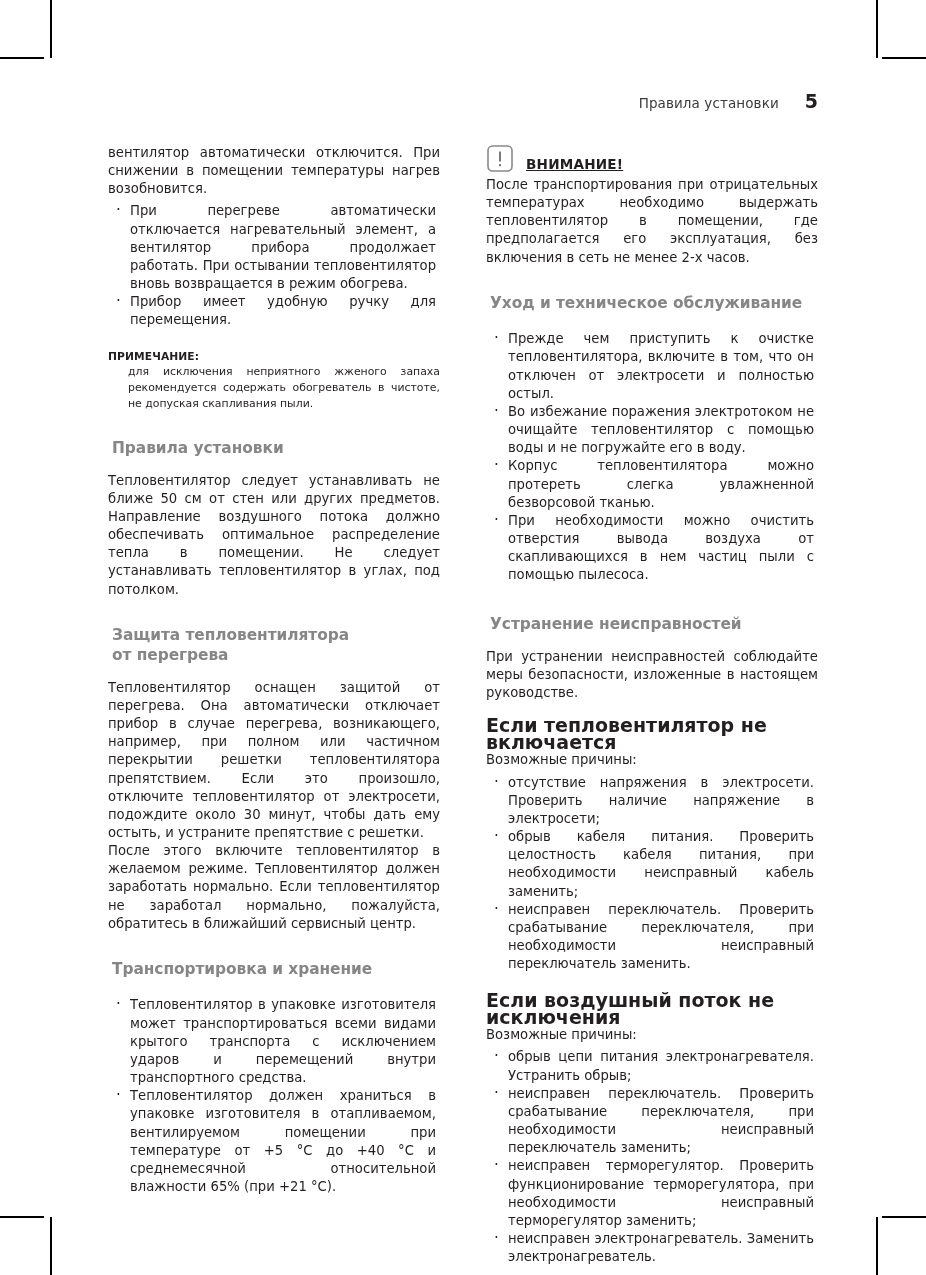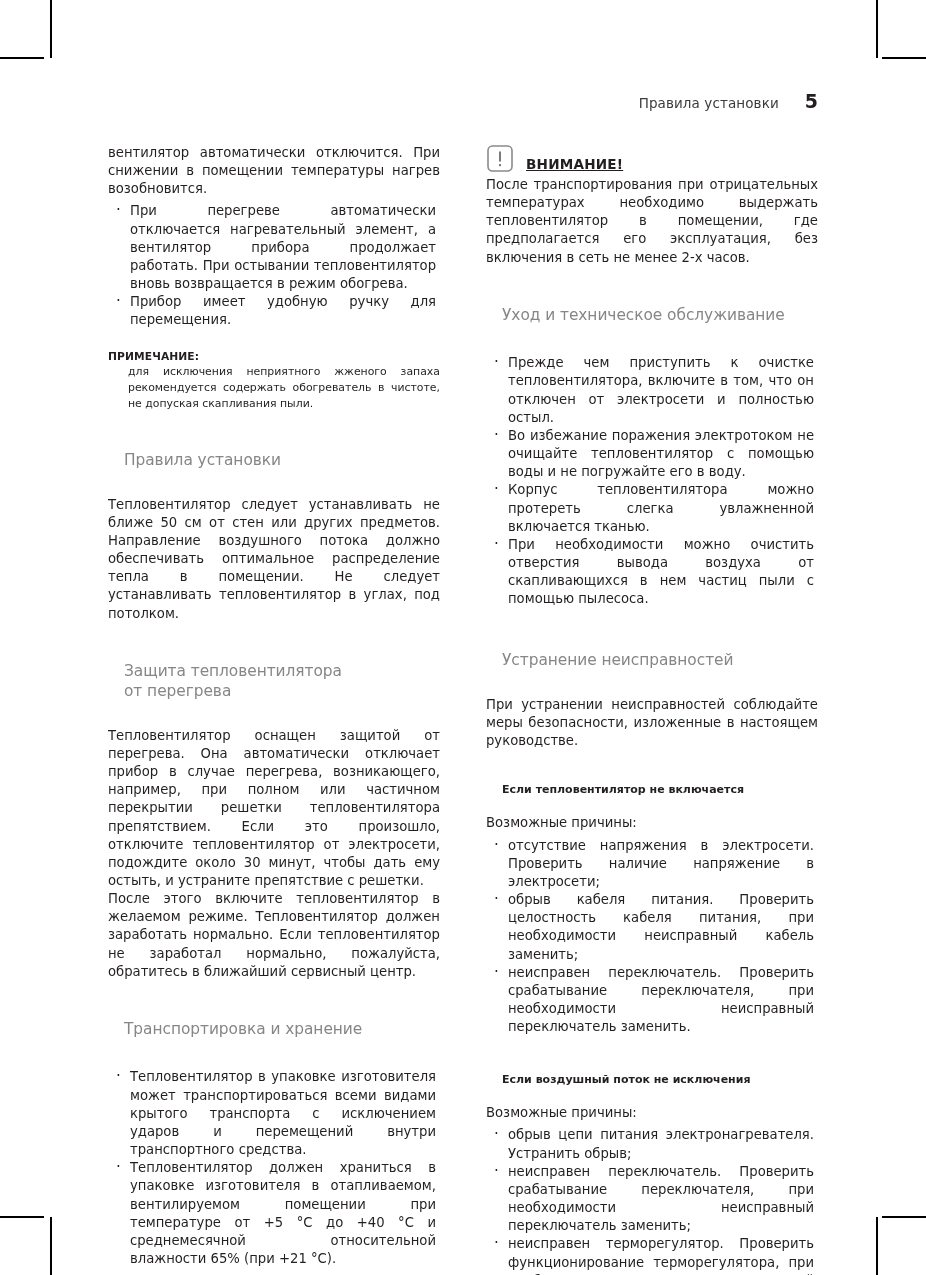--- a/index.html
+++ b/index.html
@@ -85,32 +85,32 @@
   }
   p.body { text-indent: 0; }
   p.body + p.body { margin-top: 0; }
 
   .spacer-sm { height: 9px; }
   .spacer-md { height: 15px; }
   .spacer-lg { height: 22px; }
 
   h2.section {
     font-size: 15.4px;
-    font-weight: normal;
+    font-weight: bold;
     color: #868686;
-    margin: 16px;
+    margin: 4px;
     line-height: 20.5px;
     letter-spacing: -0.05px;
   }
 
   h3.subhead {
-    font-size: 11px;
-    font-weight: bold;
-    color: #231f20;
-    margin: 16px;
+    font-size: 19px;
+    font-weight: bold;
+    color: #231f20;
+    margin: 0;
     line-height: 17px;
   }
 
   .note-label {
     font-size: 10.7px;
     font-weight: bold;
     color: #231f20;
     margin: 0;
     line-height: 15px;
     letter-spacing: 0.1px;
@@ -240,21 +240,21 @@
       </div>
       <p class="body">После транспортирования при отрицательных температурах необходимо выдержать тепловентилятор в помещении, где предполагается его эксплуатация, без включения в сеть не менее 2-х часов.</p>
 
       <div class="spacer-lg"></div>
 
       <h2 class="section">Уход и техническое обслуживание</h2>
       <div class="spacer-sm"></div>
       <ul class="bullets">
         <li class="body">Прежде чем приступить к очистке тепловентилятора, включите в том, что он отключен от электросети и полностью остыл.</li>
         <li class="body">Во избежание поражения электротоком не очищайте тепловентилятор с помощью воды и не погружайте его в воду.</li>
-        <li class="body">Корпус тепловентилятора можно протереть слегка увлажненной включается тканью.</li>
+        <li class="body">Корпус тепловентилятора можно протереть слегка увлажненной безворсовой тканью.</li>
         <li class="body">При необходимости можно очистить отверстия вывода воздуха от скапливающихся в нем частиц пыли с помощью пылесоса.</li>
       </ul>
 
       <div class="spacer-lg"></div>
 
       <h2 class="section">Устранение неисправностей</h2>
       <div class="spacer-sm"></div>
       <p class="body">При устранении неисправностей соблюдайте меры безопасности, изложенные в настоящем руководстве.</p>
 
       <div class="spacer-md"></div>

